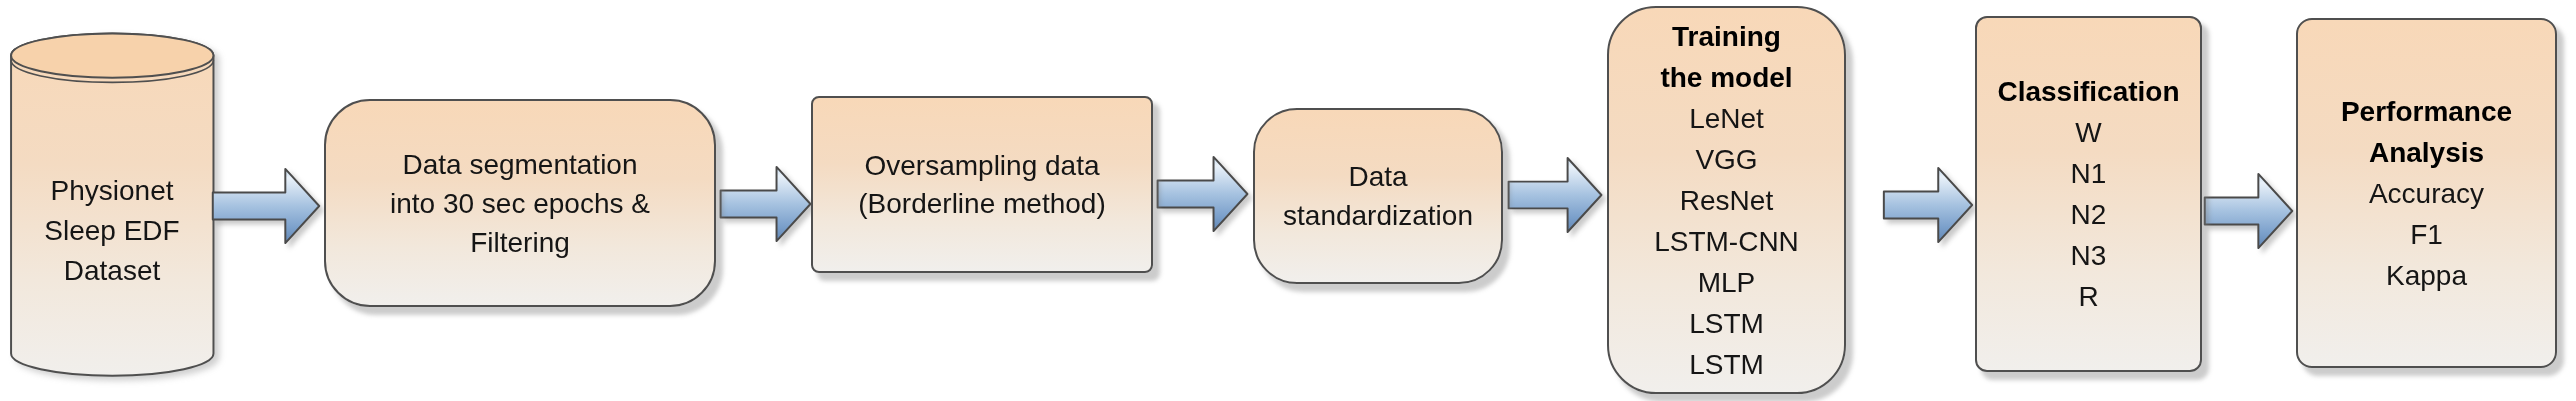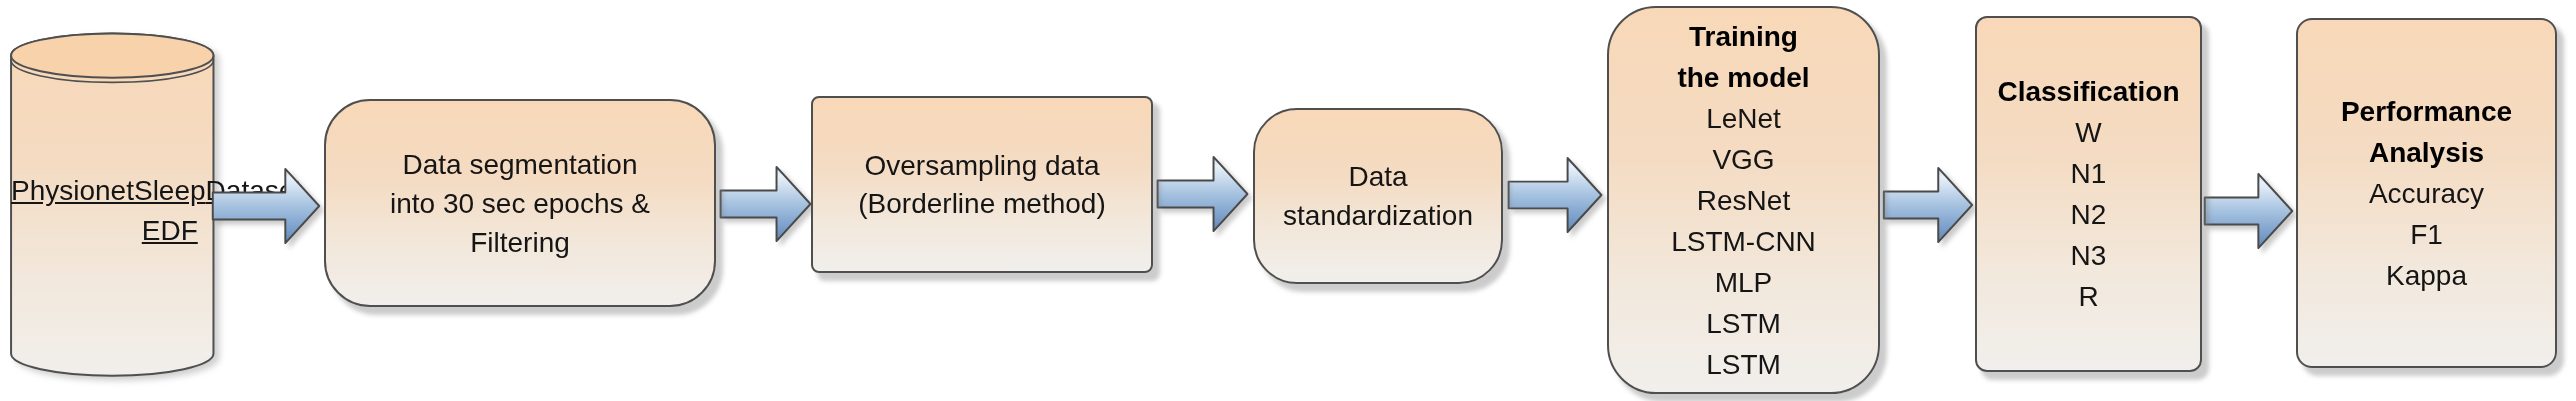--- a/index.html
+++ b/index.html
@@ -14,27 +14,27 @@
     box-shadow:6.3px 7.1px 4.7px rgba(120,120,120,.38);
     display:flex;align-items:center;justify-content:center;
     text-align:center;font-size:28px;
   }
   .lines{display:flex;flex-direction:column;width:100%;}
   .lines span{display:block;}
   .bold{font-weight:bold;color:#000;}
   .arrow{position:absolute;filter:drop-shadow(4px 4px 2.4px rgba(120,120,120,.40));}
   .cyl{position:absolute;left:0;top:0;filter:drop-shadow(5.5px 4.7px 3.2px rgba(120,120,120,.35));}
   .flabel{
-    position:absolute;display:flex;flex-direction:row;
-    text-align:center;font-size:28px;text-decoration:underline;
+    position:absolute;display:flex;flex-direction:column;
+    text-align:center;font-size:28px;
   }
   #b2{left:324px;top:91px;width:392px;height:208px;border-radius:46px;line-height:39px;margin-top:8px;}
   #b3{left:811px;top:96px;width:342px;height:177px;border-radius:8px;line-height:38px;}
   #b4{left:1253px;top:108px;width:250px;height:176px;border-radius:44px;line-height:39px;}
-  #b5{left:1607px;top:6.3px;width:273px;height:388px;border-radius:49px;line-height:41px;}
+  #b5{left:1607px;top:6.3px;width:239px;height:388px;border-radius:49px;line-height:41px;}
   #b6{left:1975px;top:16px;width:227px;height:356px;border-radius:12px;line-height:41px;}
   #b7{left:2296px;top:18px;width:261px;height:350px;border-radius:16px;line-height:41px;}
   #l1{left:11px;top:171px;width:202px;line-height:40px;}
   #a1{left:211px;top:165px;}
   #a2{left:719px;top:163px;}
   #a3{left:1156px;top:153px;}
   #a4{left:1507px;top:154px;}
   #a5{left:1882px;top:164px;}
   #a6{left:2203px;top:170px;}
 </style>

